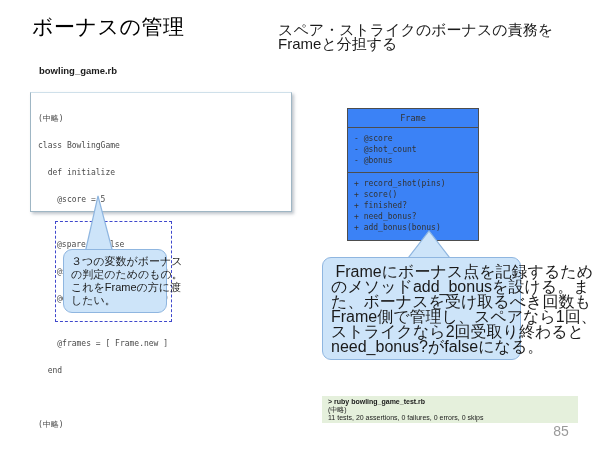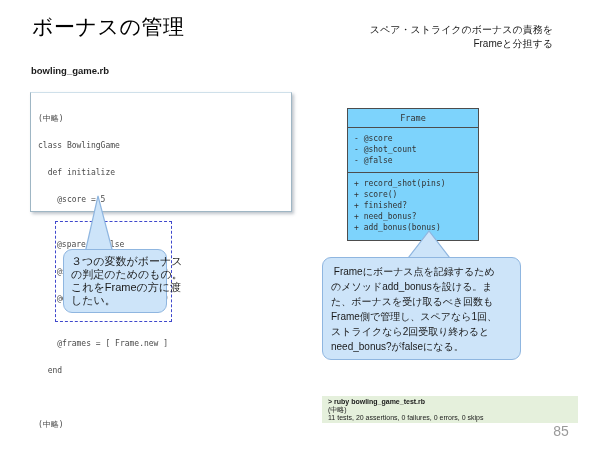--- a/index.html
+++ b/index.html
@@ -6,40 +6,40 @@
   html,body { background:#e9e9e9; }
   .slide {
     position:relative; width:600px; height:450px; background:#ffffff;
     font-family:"Liberation Sans", sans-serif; overflow:hidden; margin:0 auto;padding-left:24px;
   }
   .slide-title {
     position:absolute; left:32px; top:13px; font-size:21px; line-height:28px;
     color:#000; font-weight:500; letter-spacing:0.5px;
   }
   .slide-subtitle {
-    position:absolute; right:47px; top:23px; text-align:right;
-    font-size:10px; line-height:13.5px; color:#1a1a1a;
+    position:absolute; right:47px; top:23px; text-align:left;
+    font-size:15px; line-height:13.5px; color:#1a1a1a;
   }
   .code-filename {
-    position:absolute; left:31px; top:65px; font-size:9.5px; font-weight:700; color:#1a1a1a;
+    position:absolute; left:39px; top:65px; font-size:9.5px; font-weight:700; color:#1a1a1a;
   }
   .code-panel {
     position:absolute; left:30px; top:92px; width:262px; height:120px;
     background:#fff; border:1px solid #9fb6c4; border-top-color:#cfe0ea;
     box-shadow:2px 2px 3px rgba(110,125,140,.45);
     font-family:"DejaVu Sans Mono", monospace; font-size:8px; line-height:9px;
     color:#4a4a4a; padding:3px 0 0 7px; white-space:pre; z-index:1;
   }
   .codeline { min-height:9px; white-space:pre; }
   .code-highlight {
     border:1px dashed #3f48cc; margin:-1px 0 -1px 17px;
     padding:0 3px 0 1px; width:fit-content;
   }
   .uml {
-    position:absolute; left:347px; top:108px; width:132px; background:#7dd3fc;
+    position:absolute; left:347px; top:108px; width:132px; background:#3b82f6;
     border:1px solid #4d4d4d; color:#333;
     font-family:"DejaVu Sans Mono", monospace; font-size:8px; line-height:11px;
   }
   .uml-header {
     height:19px; line-height:19px; text-align:center;
     border-bottom:1px solid #4d4d4d; font-size:8.5px;
   }
   .uml-attrs { padding:5px 6px 6px; border-bottom:1px solid #4d4d4d; }
   .uml-methods { padding:5px 6px 7px; }
   .pointer { position:absolute; z-index:2; }
@@ -47,21 +47,21 @@
     position:absolute; background:#cde4f9; border:1px solid #8fb6e0;
     border-radius:9px; color:#1a1a1a; z-index:3;
   }
   .callout .line { white-space:pre; }
   .callout-left {
     left:63px; top:249px; width:104px; height:64px;
     padding:5px 7px; font-size:11px; line-height:13px;
   }
   .callout-right {
     left:322px; top:257px; width:199px; height:103px;
-    padding:6px 8px; font-size:10px; line-height:15px;
+    padding:6px 8px; font-size:16px; line-height:15px;
   }
   .terminal {
     position:absolute; left:322px; top:396px; width:256px; height:27px;
     background:#e5f0dc; color:#1a1a1a; font-size:7px; line-height:8px;
     padding:2px 6px;
   }
   .terminal .cmd { font-weight:700; }
   .page-number {
     position:absolute; left:548px; top:423px; width:26px; text-align:center;
     font-size:14px; color:#9a9a9a;
@@ -97,21 +97,21 @@
     <div class="codeline">(中略)</div>
     <div class="codeline"></div>
     
   </div>
 
   <div class="uml">
     <div class="uml-header">Frame</div>
     <div class="uml-attrs">
       <div>- @score</div>
       <div>- @shot_count</div>
-      <div>- @false</div>
+      <div>- @bonus</div>
     </div>
     <div class="uml-methods">
       <div>+ record_shot(pins)</div>
       <div>+ score()</div>
       <div>+ finished?</div>
       <div>+ need_bonus?</div>
       <div>+ add_bonus(bonus)</div>
     </div>
   </div>
 

